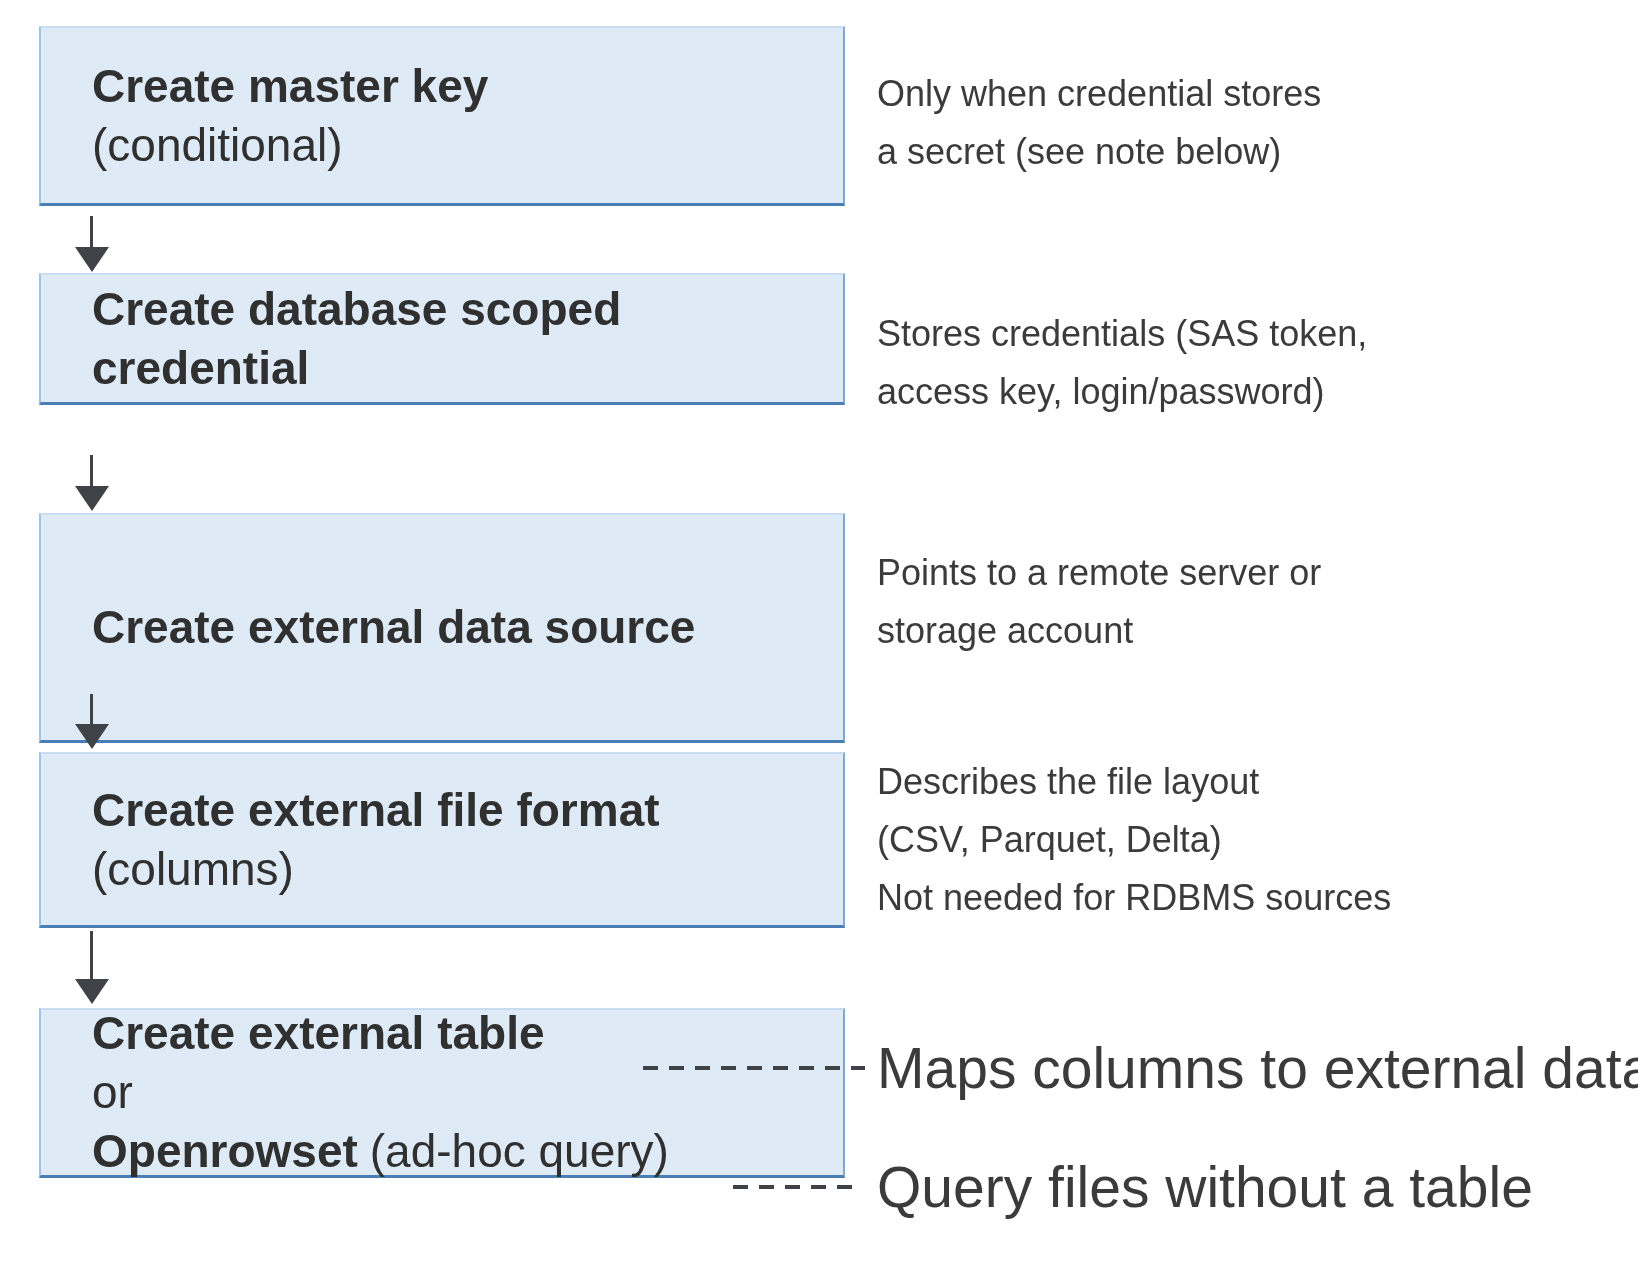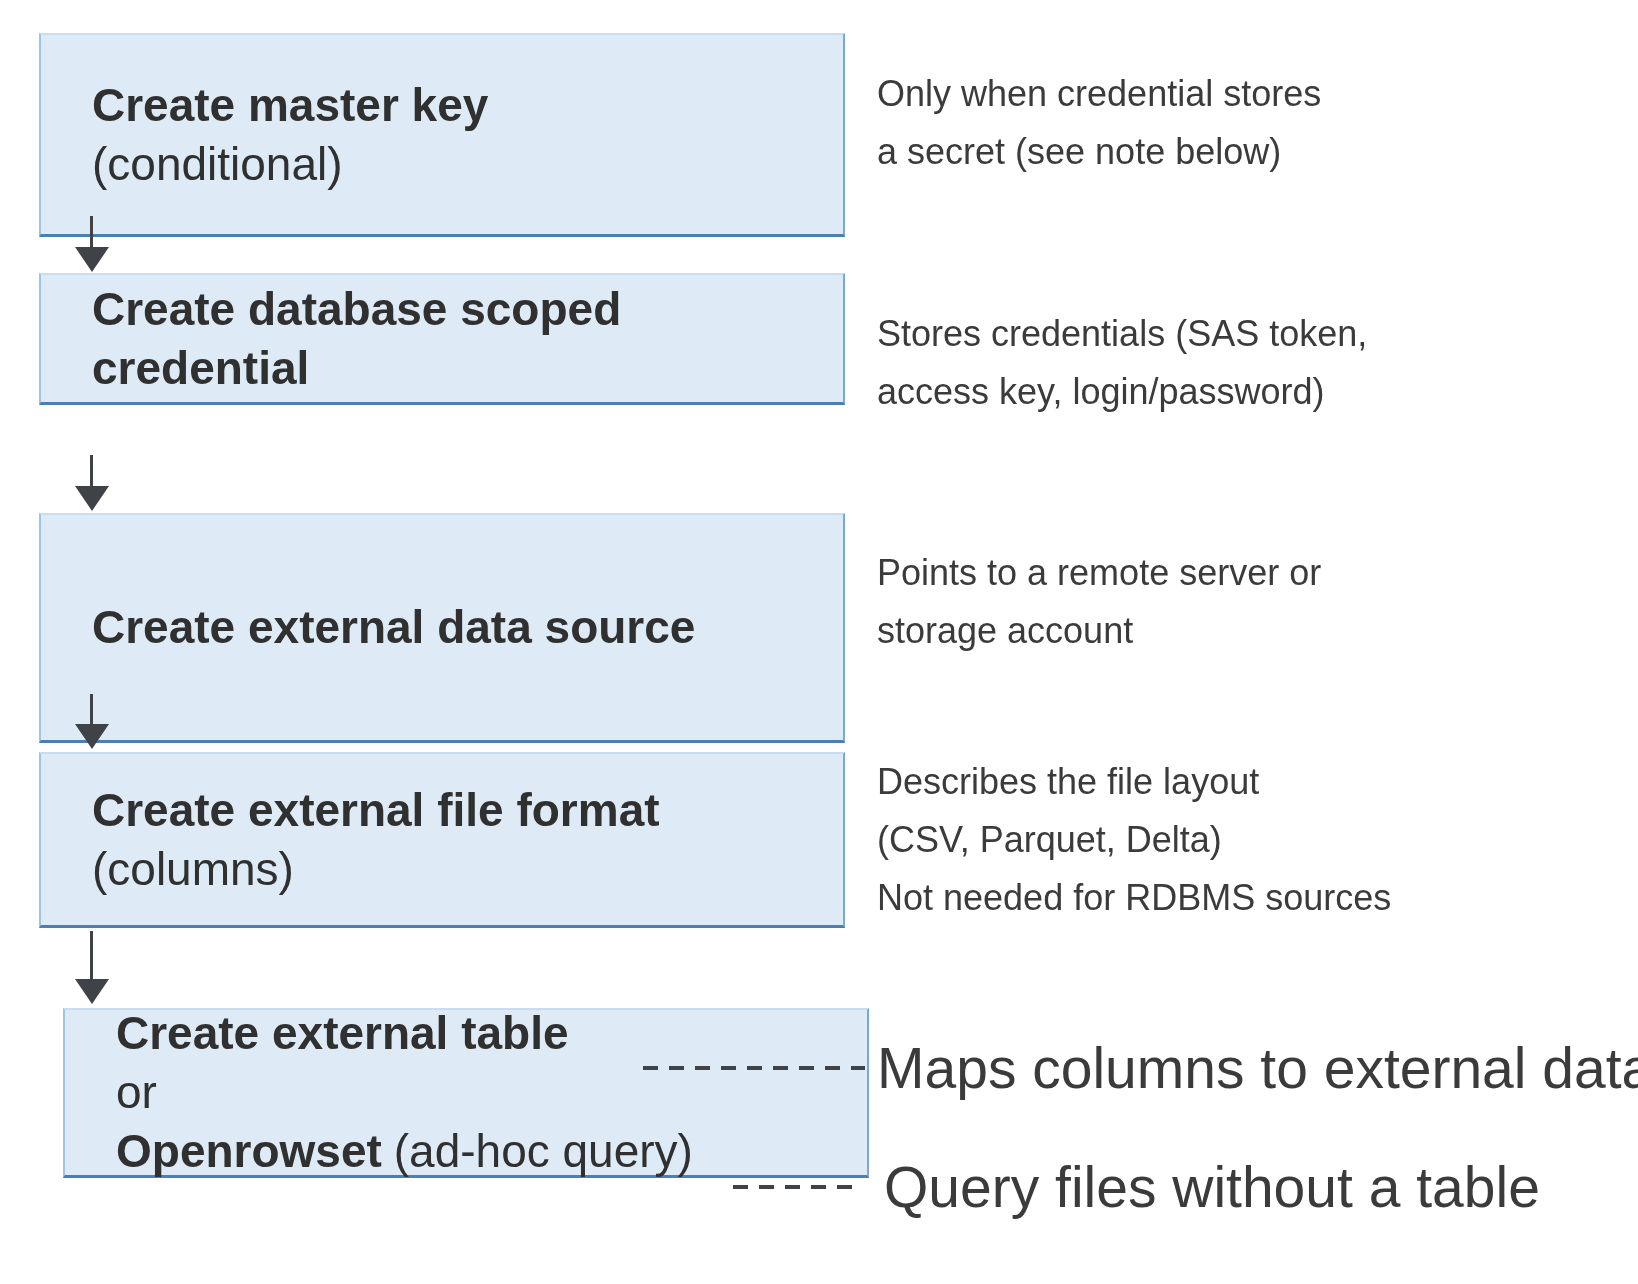--- a/index.html
+++ b/index.html
@@ -66,21 +66,21 @@
     display:flex;align-items:center;
     font-size:57px;color:var(--body-text);
     white-space:nowrap;
   }
 </style>
 </head>
 <body>
 
 <div class="canvas">
 
-  <div class="flow-box" style="top:33px;height:204px;">
+  <div class="flow-box" style="top:26px;height:180px;">
     <div class="step-title">Create master key</div>
     <div class="step-qualifier">(conditional)</div>
   </div>
   <div class="note" style="top:33px;height:180px;">Only when credential stores
 a secret (see note below)</div>
 
   <div class="arrow-stem" style="top:216px;height:33px;"></div>
   <div class="arrow-head" style="top:247px;"></div>
 
   <div class="flow-box" style="top:273px;height:132px;">
@@ -106,25 +106,25 @@
     <div class="step-title">Create external file format</div>
     <div class="step-qualifier">(columns)</div>
   </div>
   <div class="note" style="top:752px;height:176px;">Describes the file layout
 (CSV, Parquet, Delta)
 Not needed for RDBMS sources</div>
 
   <div class="arrow-stem" style="top:931px;height:49px;"></div>
   <div class="arrow-head" style="top:979px;"></div>
 
-  <div class="flow-box" style="top:1008px;height:170px;margin-left:24px;">
+  <div class="flow-box" style="top:1008px;height:170px;">
     <div class="mixed-line bold-frag">Create external table</div>
     <div class="mixed-line">or</div>
     <div class="mixed-line"><span class="bold-frag">Openrowset</span><span class="reg-frag">(ad-hoc query)</span></div>
   </div>
 
   <div class="dash-line" style="top:1066px;left:643px;width:222px;"></div>
   <div class="dash-label" style="top:1038px;">Maps columns to external data</div>
 
   <div class="dash-line" style="top:1185px;left:733px;width:130px;"></div>
-  <div class="dash-label" style="top:1157px;margin-left:7px;">Query files without a table</div>
+  <div class="dash-label" style="top:1157px;">Query files without a table</div>
 
 </div>
 
 </body></html>

